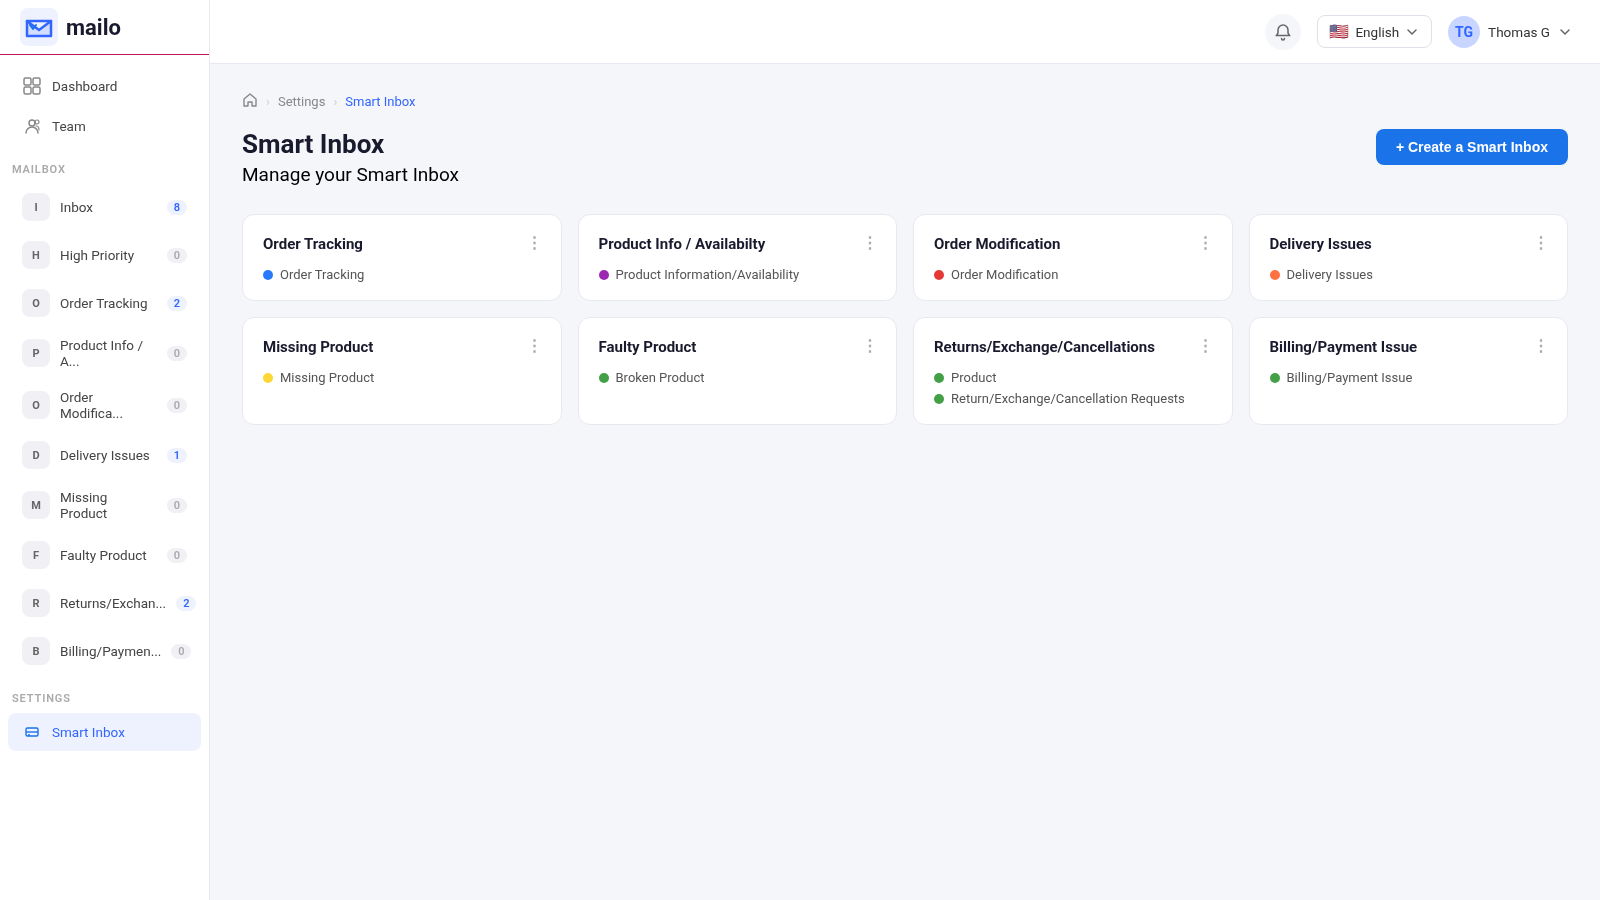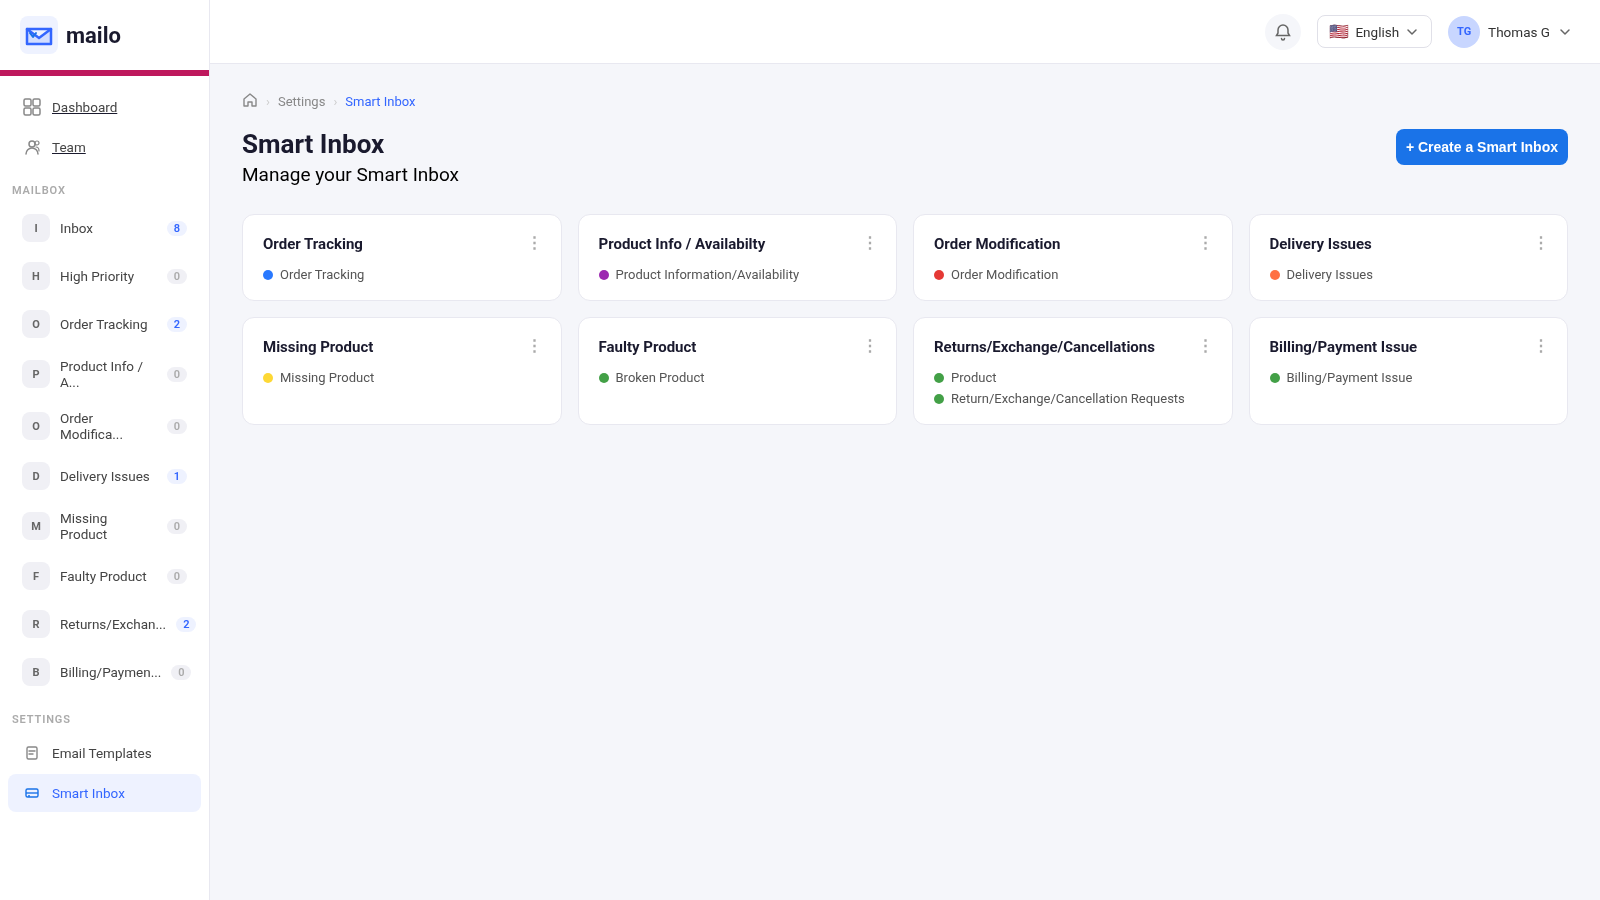--- a/index.html
+++ b/index.html
@@ -10,22 +10,22 @@
       width: 210px;
       min-width: 210px;
       background: #fff;
       border-right: 1px solid #e8e8f0;
       display: flex;
       flex-direction: column;
       height: 100vh;
       overflow-y: auto;
     }
     .sidebar-logo {
-      padding: 16px 20px;
-      border-bottom: 6px solid #be185d;
+      padding: 8px 20px;
+      border-bottom: 1px solid #be185d;
       display: flex;
       align-items: center;
       gap: 8px;
     }
     .logo-icon {
       width: 38px; height: 38px;
     }
     .logo-text {
       font-size: 22px; font-weight: 700; color: #1a1a2e;
     }
@@ -89,41 +89,41 @@
       background: #fff;
     }
     .flag { font-size: 16px; }
     .topbar-user {
       display: flex; align-items: center; gap: 8px;
       cursor: pointer; font-size: 13.5px; color: #333;
     }
     .user-avatar {
       width: 32px; height: 32px; border-radius: 50%; background: #c8d6ff;
       display: flex; align-items: center; justify-content: center;
-      font-size: 11px; font-weight: 700; color: #3366ff;
+      font-size: 14px; font-weight: 700; color: #3366ff;
     }
 
     .content {
       flex: 1; overflow-y: auto; padding: 28px 32px;
     }
     .breadcrumb {
       display: flex; align-items: center; gap: 8px;
       font-size: 13px; color: #888; margin-bottom: 18px;
     }
     .breadcrumb .sep { color: #ccc; }
     .breadcrumb .crumb-active { color: #3366ff; }
 
     .page-header {
       display: flex; align-items: flex-start; justify-content: space-between; margin-bottom: 28px;
     }
     .page-title { font-size: 26px; font-weight: 700; color: #1a1a2e; }
     .page-subtitle { font-size: 19px; color: #000000; margin-top: 4px; text-align: center; }
     .create-btn {
       background: #1a73e8; color: #fff; border: none; border-radius: 8px;
-      padding: 10px 10px; font-size: 14px; font-weight: 600; cursor: pointer;
+      padding: 10px 20px; font-size: 14px; font-weight: 600; cursor: pointer;
       display: flex; align-items: center; gap: 6px; white-space: nowrap;
     }
 
     
     .cards-grid {
       display: grid;
       grid-template-columns: repeat(4, 1fr);
       gap: 16px;
     }
     .card {
@@ -160,21 +160,21 @@
       <rect width="38" height="38" rx="8" fill="#eef2ff"></rect>
       <path d="M7 13 L19 22 L31 13" stroke="#3366ff" stroke-width="2.5" fill="none" stroke-linecap="round"></path>
       <path d="M7 13 L7 28 L31 28 L31 13 L19 22 Z" fill="#3366ff" opacity="0.15"></path>
       <path d="M7 13 L31 13 L31 28 L7 28 Z" stroke="#3366ff" stroke-width="2.5" fill="none" stroke-linejoin="round"></path>
 
       <path d="M10 17 L13 21 L16 17" stroke="#1a73e8" stroke-width="2" fill="none" stroke-linecap="round" stroke-linejoin="round"></path>
     </svg>
     <span class="logo-text">mailo</span>
   </div>
 
-  <div style="padding-top: 10px; text-decoration: underline;">
+  <div style="padding-top: 10px;">
     <div class="sidebar-item">
       <span class="sidebar-nav-icon">
         <svg width="18" height="18" viewBox="0 0 18 18" fill="none">
             <rect x="1" y="1" width="7" height="7" rx="1.5" stroke="#888" stroke-width="1.5"></rect>
             <rect x="10" y="1" width="7" height="7" rx="1.5" stroke="#888" stroke-width="1.5"></rect>
             <rect x="1" y="10" width="7" height="7" rx="1.5" stroke="#888" stroke-width="1.5"></rect>
             <rect x="10" y="10" width="7" height="7" rx="1.5" stroke="#888" stroke-width="1.5"></rect>
           </svg>
       </span>
       <span class="item-label">Dashboard</span>
@@ -243,29 +243,20 @@
       <div class="sidebar-item">
     <div class="item-icon">B</div>
     <span class="item-label">Billing/Paymen...</span>
     <span class="badge zero">0</span>
   </div>
     </div>
 
   <div class="sidebar-section-label">Settings</div>
 
   <div id="settings-items">
-      <div class="sidebar-item">
-    <span class="sidebar-nav-icon">
-          <svg width="16" height="16" viewBox="0 0 16 16" fill="none">
-            <rect x="3" y="2" width="10" height="12" rx="1.5" stroke="#888" stroke-width="1.4"></rect>
-            <path d="M5 6h6M5 9h4" stroke="#888" stroke-width="1.4" stroke-linecap="round"></path>
-          </svg>
-        </span>
-    <span class="item-label">Email Templates</span>
-  </div>
       <div class="sidebar-item active">
     <span class="sidebar-nav-icon">
           <svg width="16" height="16" viewBox="0 0 16 16" fill="none">
             <rect x="2" y="4" width="12" height="8" rx="1.5" stroke="#1a73e8" stroke-width="1.4"></rect>
             <path d="M2 8h12" stroke="#1a73e8" stroke-width="1.4"></path>
             <circle cx="5" cy="11" r="1" fill="#1a73e8"></circle>
           </svg>
         </span>
     <span class="item-label">Smart Inbox</span>
   </div>

